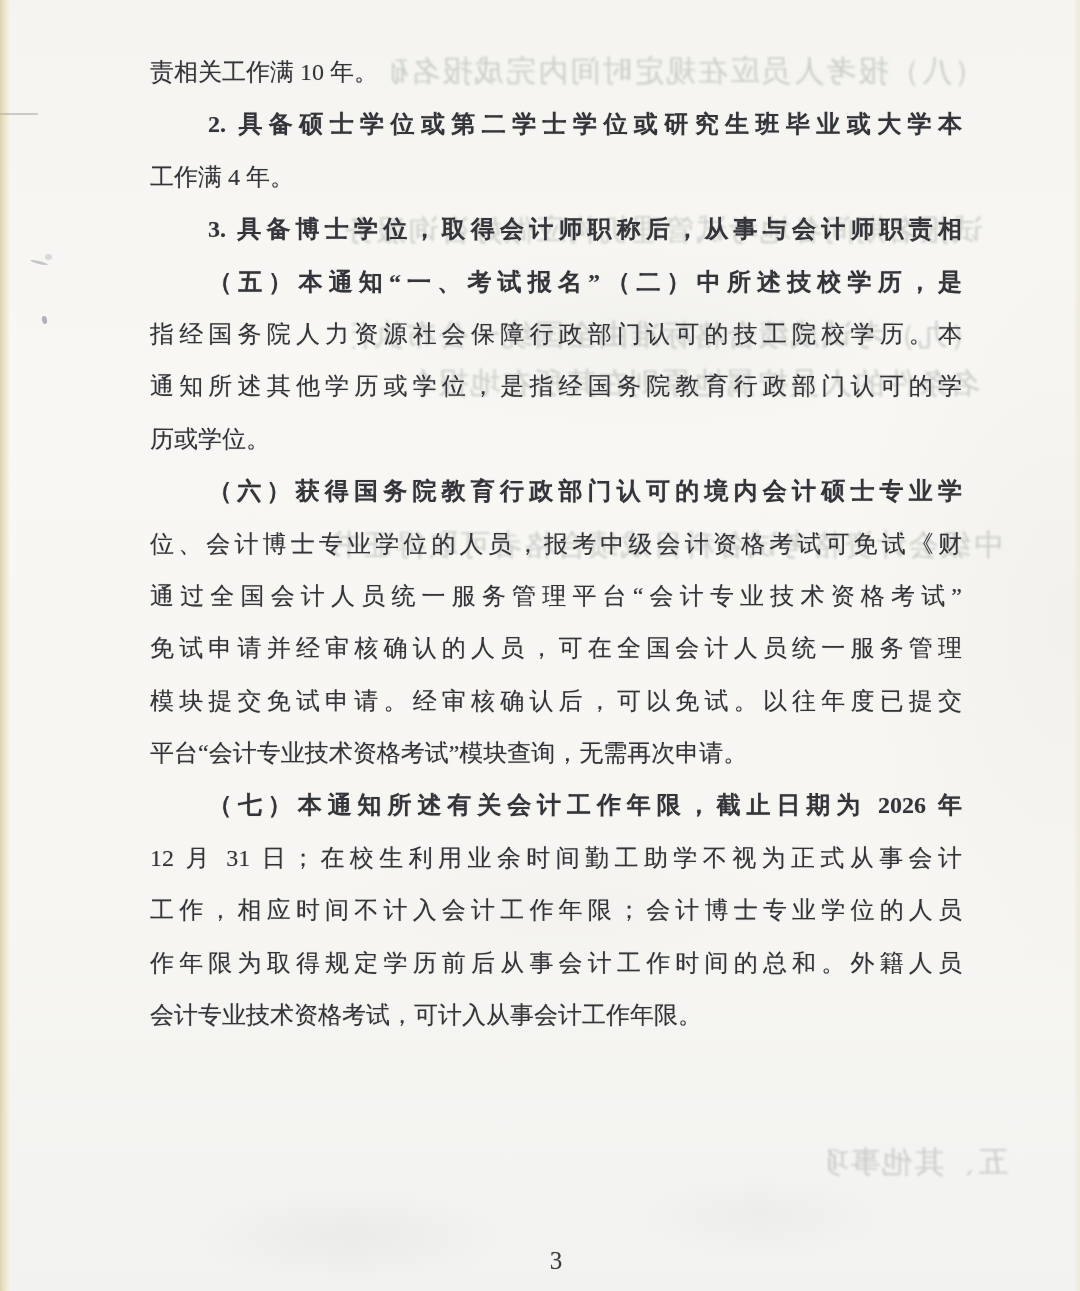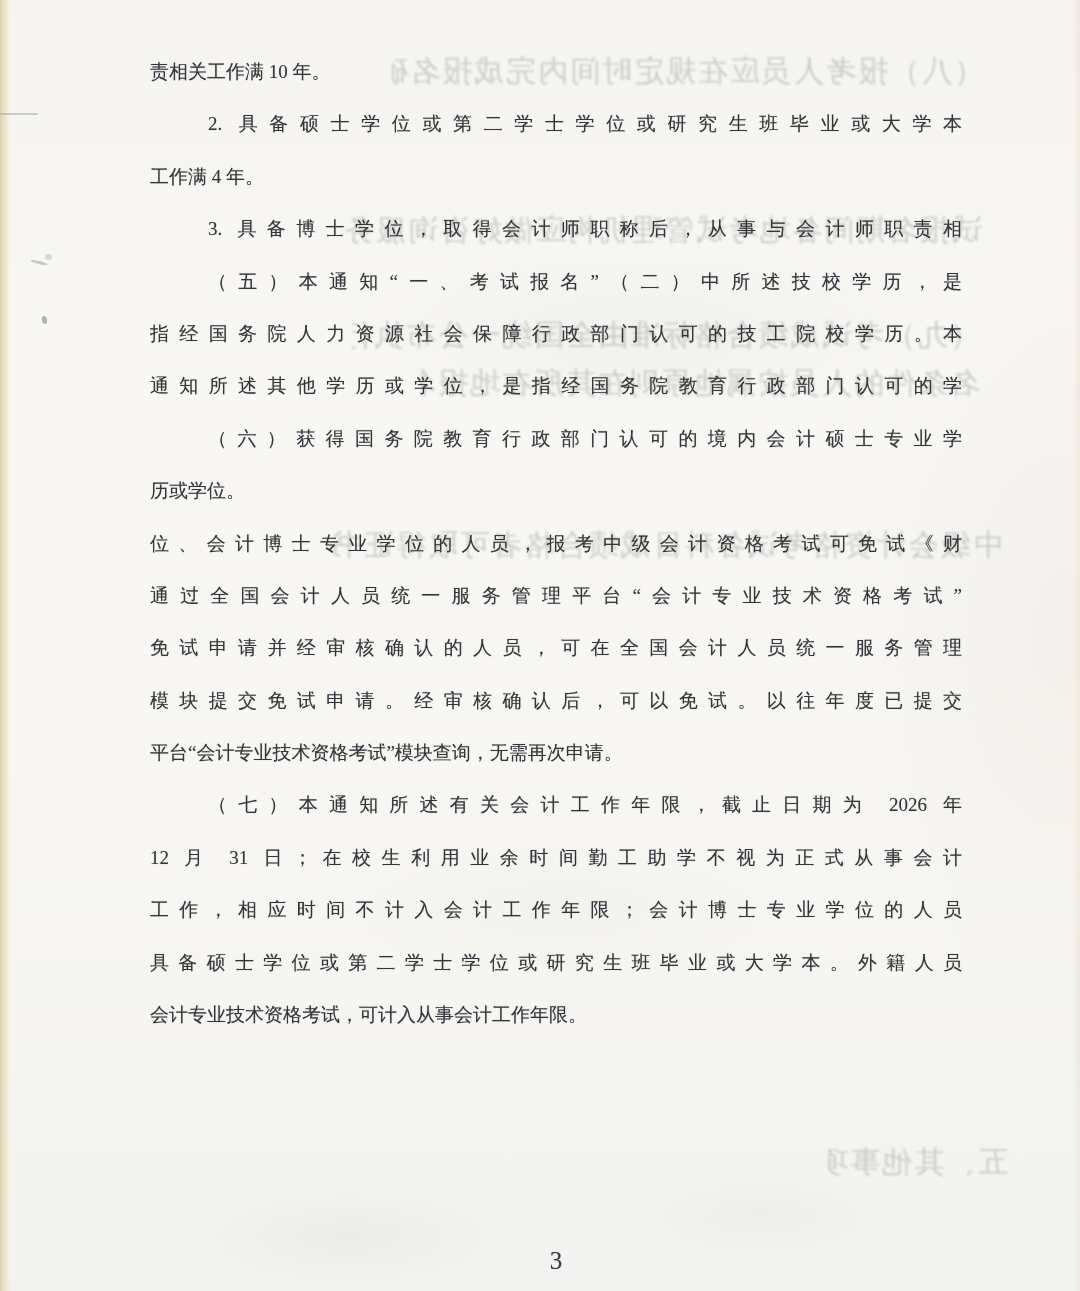--- a/index.html
+++ b/index.html
@@ -23,26 +23,26 @@
     background:linear-gradient(90deg,#dbd1ad 0px,#e8e0c3 3px,#f0ead7 7px,rgba(240,234,215,0) 10px);
   }
   .edge-right{
     position:absolute;right:0;top:0;bottom:0;width:7px;
     background:linear-gradient(270deg,#efe9d8 0px,rgba(239,233,216,0) 7px);
   }
   .scratch{position:absolute;border-radius:2px;}
   .speck{position:absolute;border-radius:50%;}
   .text-block{
     position:absolute;left:150px;top:46px;width:812px;
-    font-size:19px;color:#34353a;
+    font-size:24px;color:#34353a;
     text-shadow:0 0 1px rgba(52,53,58,.35);
   }
   .line{height:52.4px;line-height:52.4px;text-align:left;}
   .line.fill{text-align:justify;text-align-last:justify;}
-  .line.indent{text-indent:58px;}
+  .line.indent{text-indent:58px;font-weight:bold;}
   .bleed-layer{position:absolute;inset:0;pointer-events:none;}
   .bleed{
     position:absolute;height:42px;line-height:42px;
     transform:scaleX(-1);
     filter:blur(1.3px);
     color:rgba(139,149,140,.40);
     font-size:30px;letter-spacing:2px;white-space:nowrap;overflow:hidden;
   }
   .page-number{
     position:absolute;left:150px;top:1247px;width:812px;
@@ -65,31 +65,31 @@
   <div class="edge-left"></div>
   <div class="edge-right"></div>
   <div class="text-block">
       <div class="line">责相关工作满 10 年。</div>
       <div class="line indent fill">2. 具备硕士学位或第二学士学位或研究生班毕业或大学本</div>
       <div class="line">工作满 4 年。</div>
       <div class="line indent fill">3. 具备博士学位，取得会计师职称后，从事与会计师职责相</div>
       <div class="line indent fill">（五）本通知“一、考试报名”（二）中所述技校学历，是</div>
       <div class="line fill">指经国务院人力资源社会保障行政部门认可的技工院校学历。本</div>
       <div class="line fill">通知所述其他学历或学位，是指经国务院教育行政部门认可的学</div>
+      <div class="line">历或学位。</div>
       <div class="line indent fill">（六）获得国务院教育行政部门认可的境内会计硕士专业学</div>
-      <div class="line">历或学位。</div>
       <div class="line fill">位、会计博士专业学位的人员，报考中级会计资格考试可免试《财</div>
       <div class="line fill">通过全国会计人员统一服务管理平台“会计专业技术资格考试”</div>
       <div class="line fill">免试申请并经审核确认的人员，可在全国会计人员统一服务管理</div>
       <div class="line fill">模块提交免试申请。经审核确认后，可以免试。以往年度已提交</div>
       <div class="line">平台“会计专业技术资格考试”模块查询，无需再次申请。</div>
       <div class="line indent fill">（七）本通知所述有关会计工作年限，截止日期为 2026 年</div>
       <div class="line fill">12 月 31 日；在校生利用业余时间勤工助学不视为正式从事会计</div>
       <div class="line fill">工作，相应时间不计入会计工作年限；会计博士专业学位的人员</div>
-      <div class="line fill">具备硕士学位或第二学士学位或研究生班毕业或大学本。外籍人员</div>
+      <div class="line fill">作年限为取得规定学历前后从事会计工作时间的总和。外籍人员</div>
       <div class="line">会计专业技术资格考试，可计入从事会计工作年限。</div>
     </div>
   <div class="page-number">3</div>
 <div class="scratch" style="left: 0px; top: 113px; width: 38px; height: 2px; background: rgba(168, 168, 160, 0.55); transform: rotate(0deg);"></div>
     <div class="speck" style="left: 30px; top: 261px; width: 18px; height: 3px; background: rgba(120, 128, 140, 0.4); transform: rotate(14deg);"></div>
     <div class="speck" style="left: 45px; top: 254px; width: 7px; height: 6px; background: rgba(140, 148, 158, 0.3); transform: rotate(0deg);"></div>
     <div class="speck" style="left: 42px; top: 316px; width: 5px; height: 8px; background: rgba(105, 112, 125, 0.5); transform: rotate(-12deg);"></div>
   </div>
 
 </body></html>

